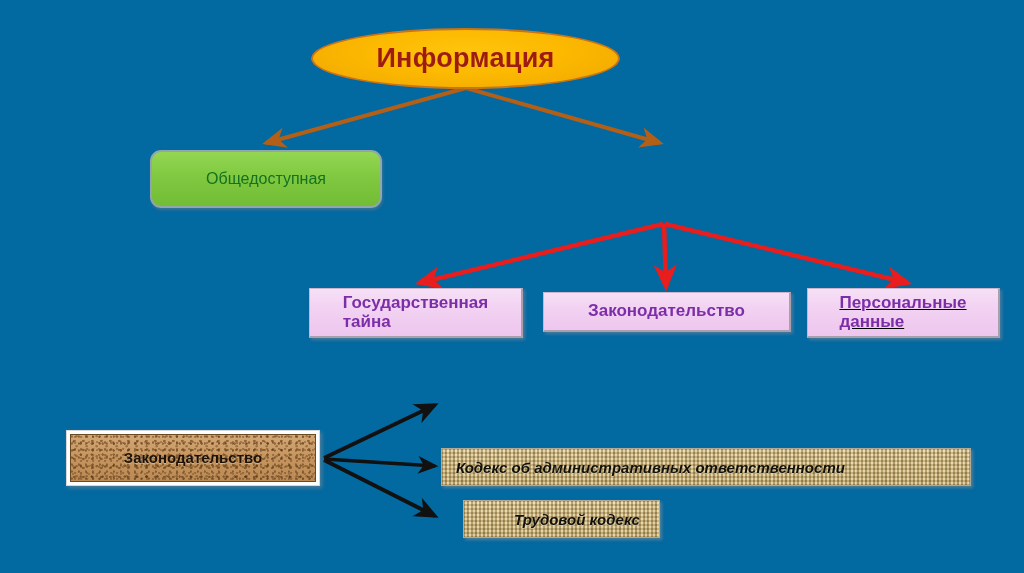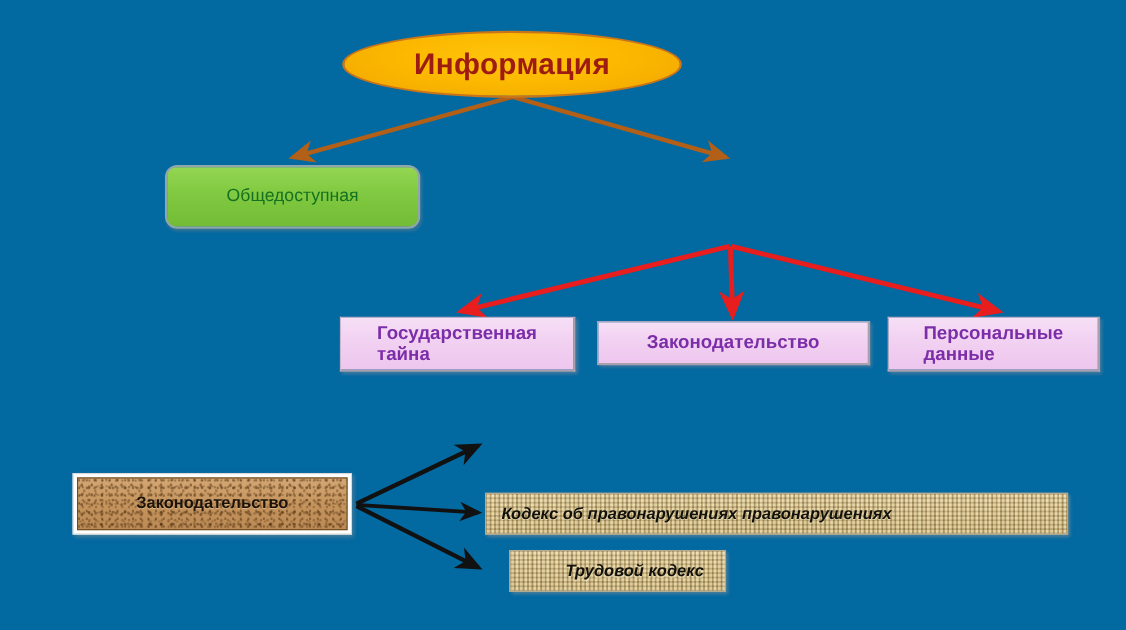--- a/index.html
+++ b/index.html
@@ -110,21 +110,21 @@
     box-shadow: 2px 2px 3px rgba(150,145,155,0.45);
   }
   .box-violet .label {
     font-size: 17px;
     font-weight: bold;
     color: #7b2ea8;
     line-height: 1.1;
   }
   #violet-1 { left: 309px; top: 288px; width: 214px; height: 50px; }
   #violet-2 { left: 543px; top: 292px; width: 248px; height: 40px; }
-  #violet-3 { left: 807px; top: 288px; width: 193px; height: 50px; }
+  #violet-3 { left: 807px; top: 288px; width: 193px; height: 50px; text-decoration: underline; }
 
   
   .cork-box {
     position: absolute;
     left: 66px;
     top: 430px;
     width: 254px;
     height: 56px;
     box-sizing: border-box;
     padding: 3px;
@@ -259,20 +259,20 @@
   <div class="cork-box">
     <div class="cork-inner">
       <span class="label">
         <span>Законодательство</span><br>
       </span>
     </div>
   </div>
 
 
   <div class="burlap-box" id="burlap-2">
-    <span class="label">Кодекс об правонарушениях правонарушениях</span>
+    <span class="label">Кодекс об административных ответственности</span>
   </div>
 
   <div class="burlap-box" id="burlap-3">
     <span class="label">Трудовой кодекс</span>
   </div>
 
 </div>
 
 </body></html>

